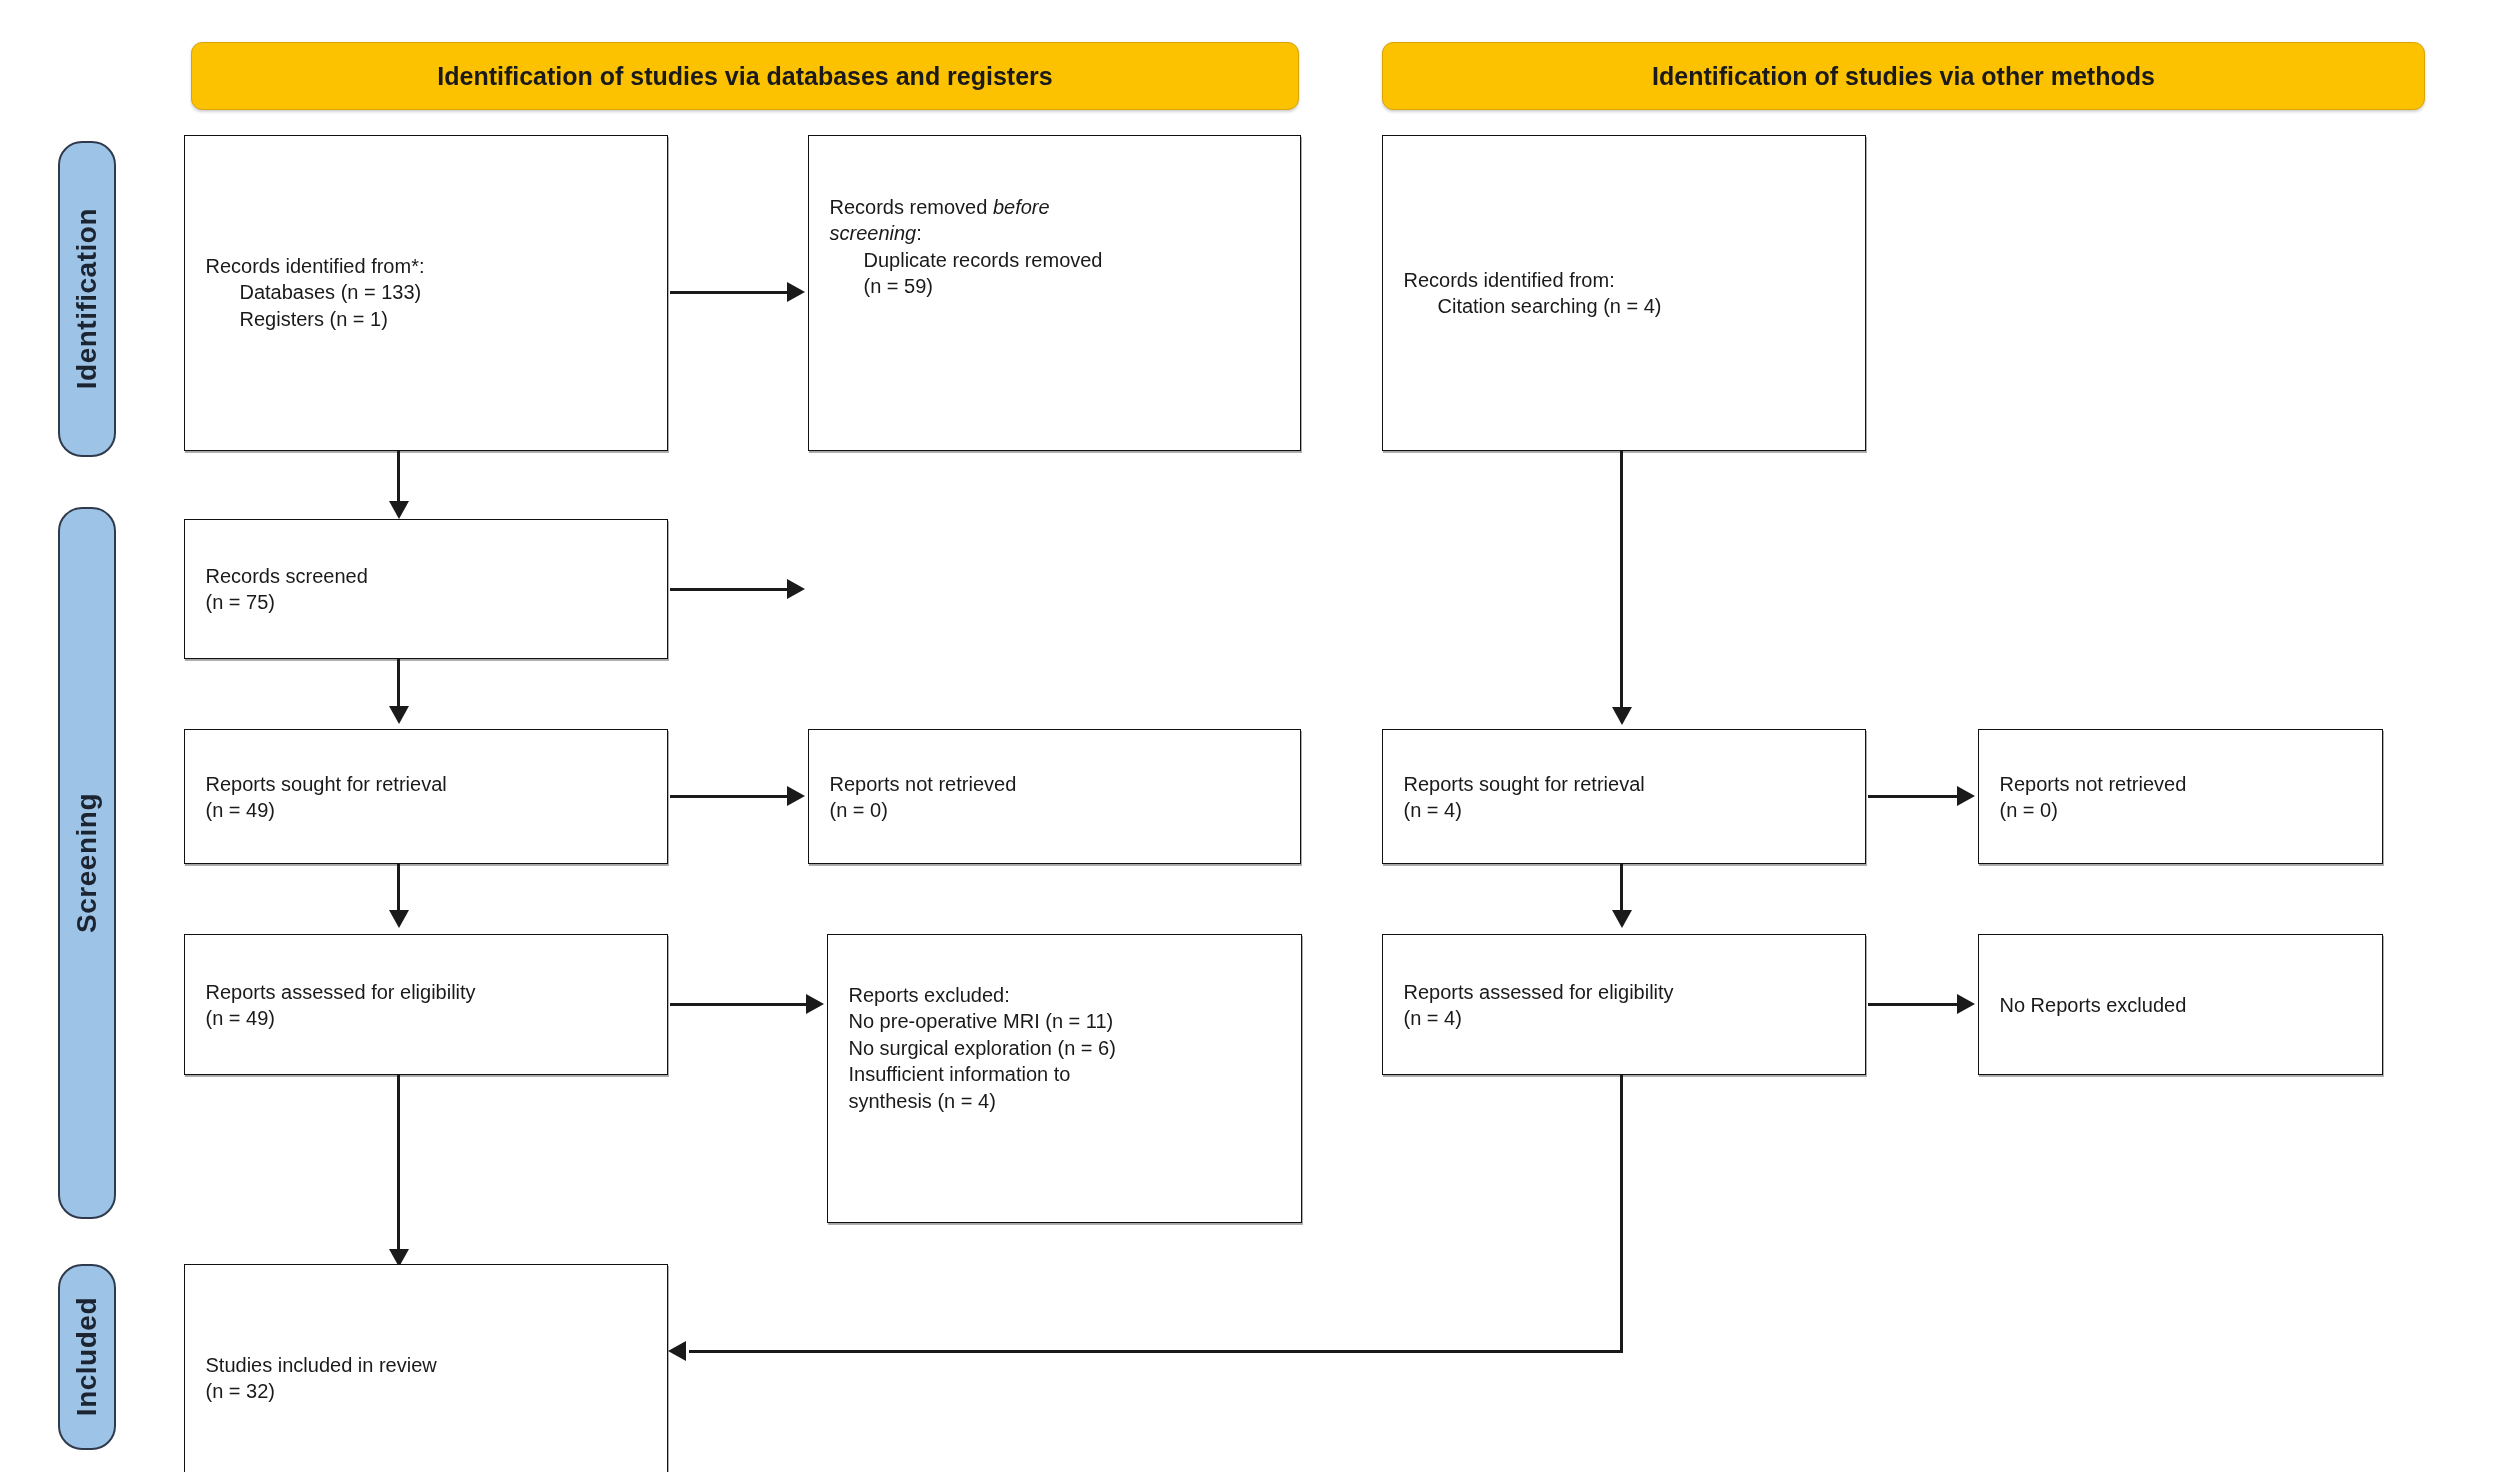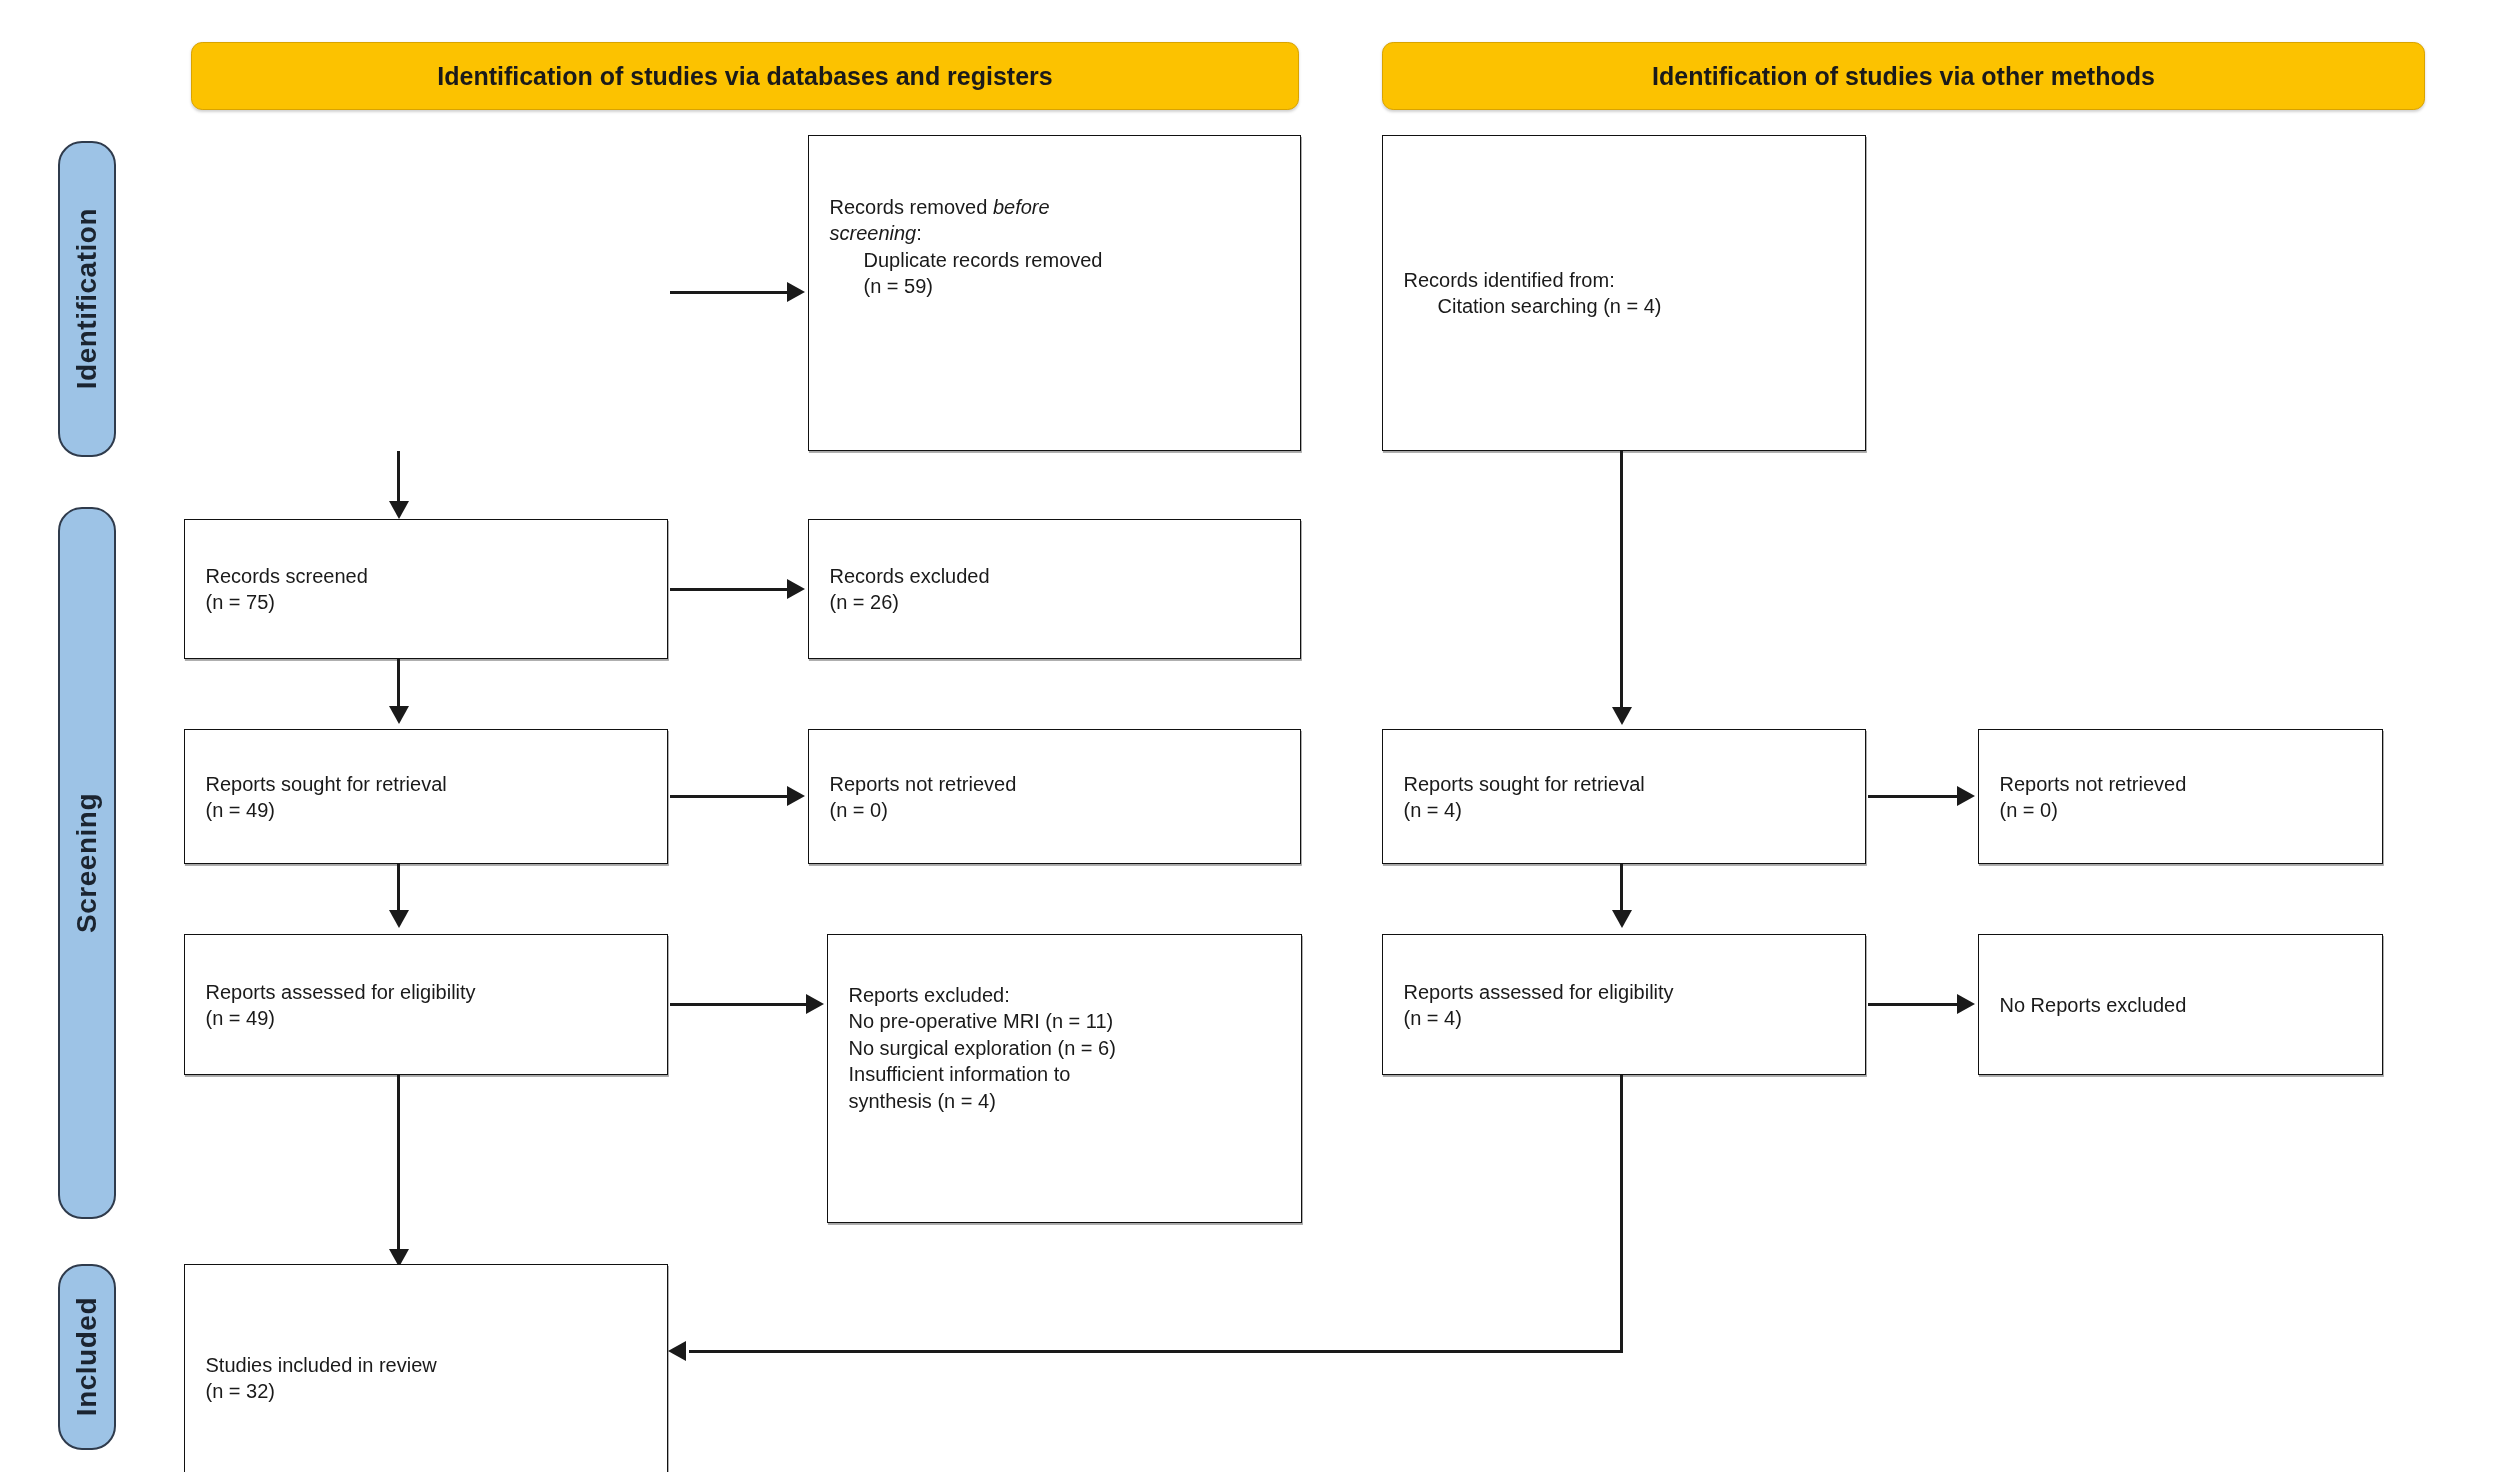--- a/index.html
+++ b/index.html
@@ -134,38 +134,38 @@
   </div>
 
   <div class="section-header" style="left:191px; top:42px; width:1108px; height:68px;">
     <span class="hdr-text">Identification of studies via databases and registers</span>
   </div>
 
   <div class="section-header" style="left:1382px; top:42px; width:1043px; height:68px;">
     <span class="hdr-text">Identification of studies via other methods</span>
   </div>
 
+  <div class="node-box valign-mid" style="left:184px; top:135px; width:484px; height:316px;">
+    <div class="node-text"><span>Records identified from*:</span><br><span class="indent"></span><span>Databases (n = 133)</span><br><span class="indent"></span><span>Registers (n = 1)</span></div>
+  </div>
 
   <div class="node-box valign-top" style="left:808px; top:135px; width:493px; height:316px;">
     <div class="node-text" style="top:58px;"><span>Records removed </span><span class="ital">before</span><br><span class="ital">screening</span><span>:</span><br><span class="indent"></span><span>Duplicate records removed</span><br><span class="indent"></span><span>(n = 59)</span></div>
   </div>
 
   <div class="conn h" style="left:670px; top:291px; width:119px;"></div>
   <div class="arrowhead right" style="left:787px; top:282px;"></div>
 
   <div class="conn v" style="left:397px; top:451px; height:57px;"></div>
   <div class="arrowhead down" style="left:389px; top:501px;"></div>
 
   <div class="node-box valign-mid" style="left:184px; top:519px; width:484px; height:140px;">
     <div class="node-text"><span>Records screened</span><br><span>(n = 75)</span></div>
   </div>
 
-  <div class="node-box valign-mid" style="left:808px; top:519px; width:493px; height:140px;">
-    <div class="node-text"><span>Records excluded</span><br><span>(n = 26)</span></div>
-  </div>
 
   <div class="conn h" style="left:670px; top:588px; width:119px;"></div>
   <div class="arrowhead right" style="left:787px; top:579px;"></div>
 
   <div class="conn v" style="left:397px; top:659px; height:54px;"></div>
   <div class="arrowhead down" style="left:389px; top:706px;"></div>
 
   <div class="node-box valign-mid" style="left:184px; top:729px; width:484px; height:135px;">
     <div class="node-text"><span>Reports sought for retrieval</span><br><span>(n = 49)</span></div>
   </div>

